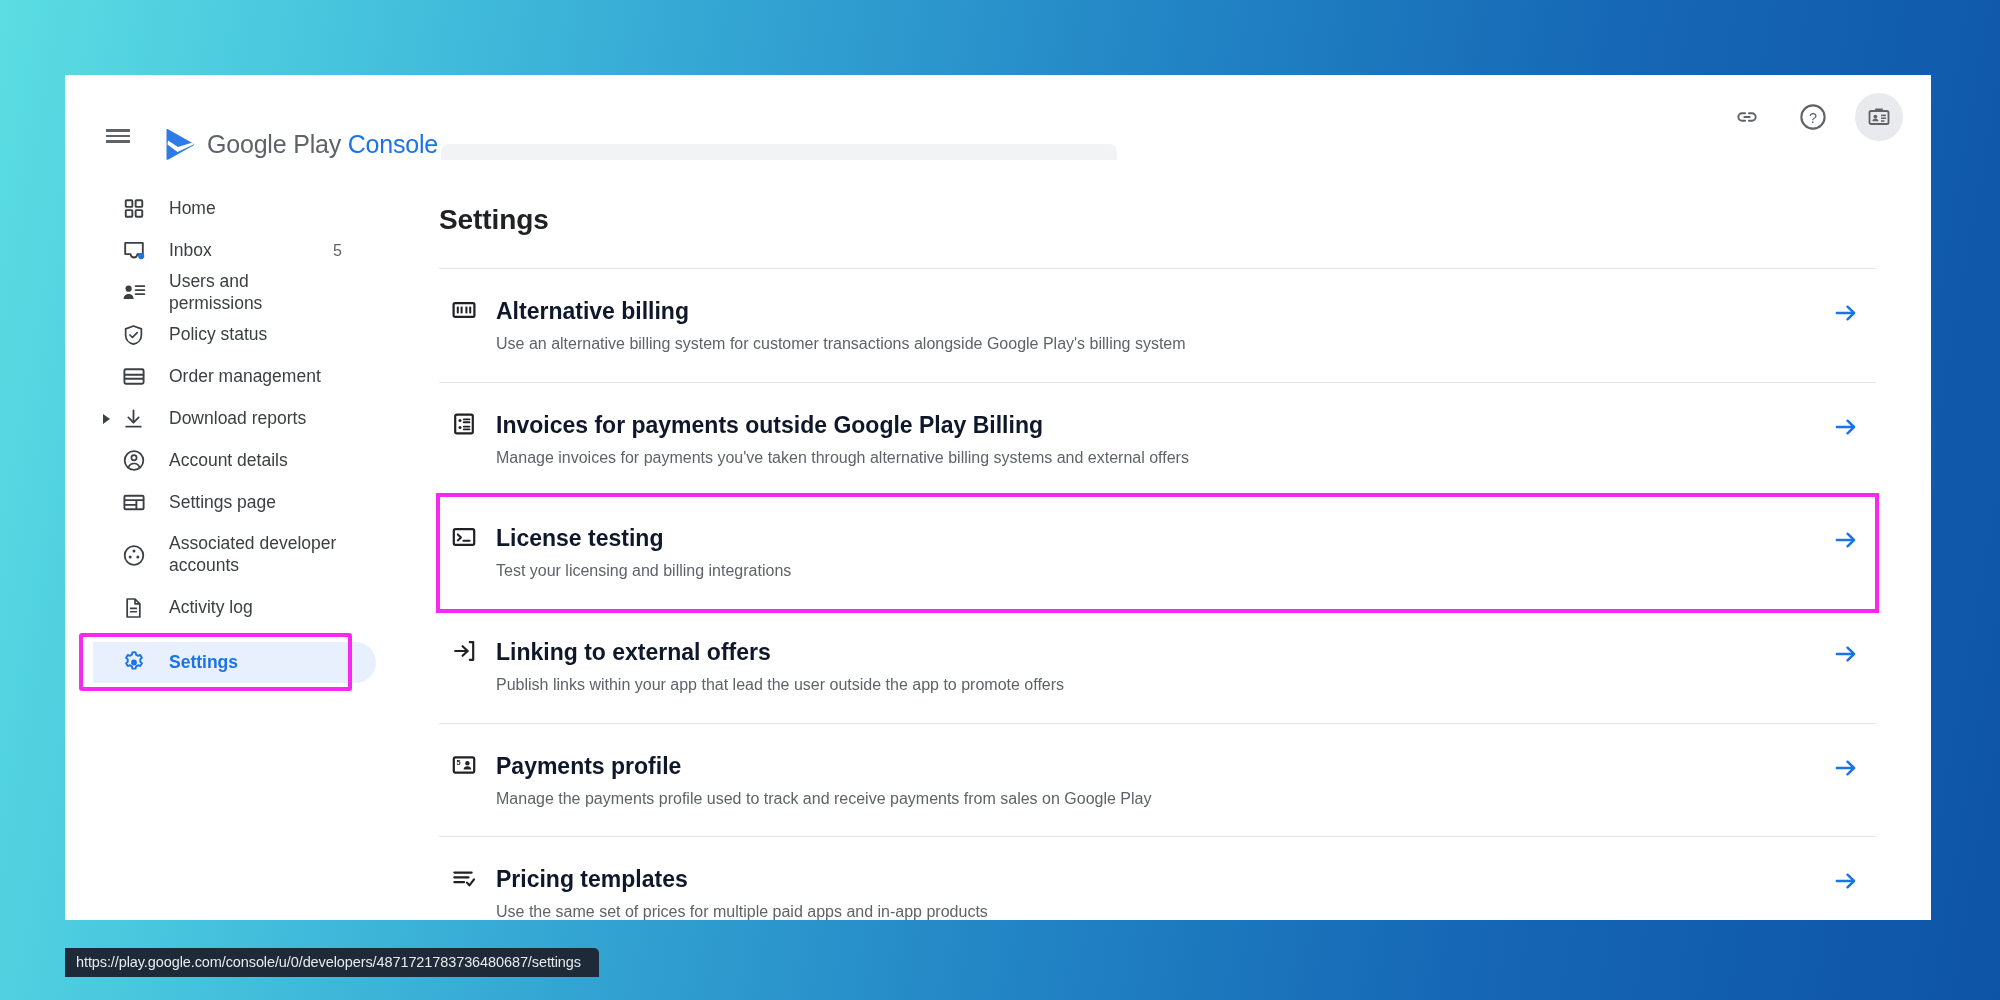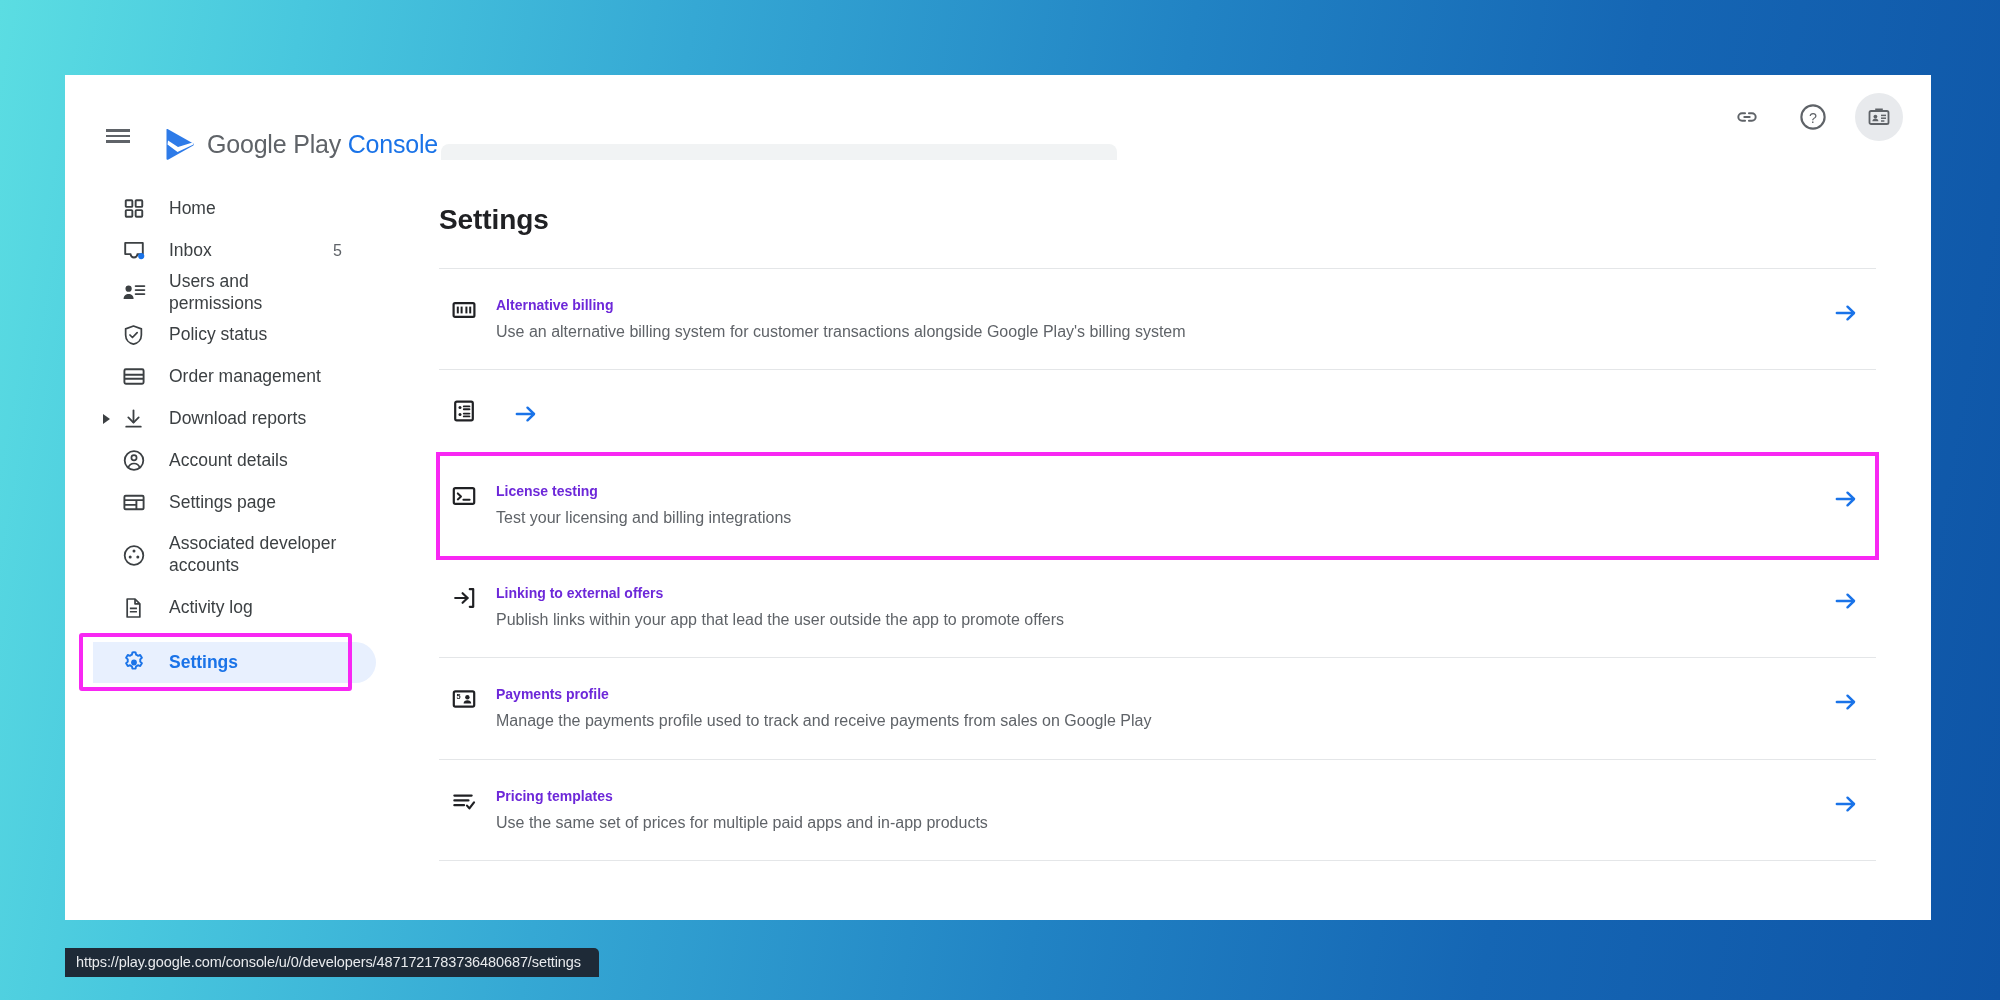--- a/index.html
+++ b/index.html
@@ -209,23 +209,23 @@
   .row-icon {
     width: 26px;
     min-width: 26px;
     margin: 2px 19px 0 12px;
     display: flex;
     align-items: center;
     justify-content: center;
   }
   .row-text { flex: 1; }
   .row-title {
-    font-size: 14px;
+    font-size: 23px;
     font-weight: 700;
-    color: #6d28d9;
+    color: #0f172a;
     line-height: 1.35;
   }
   .row-desc {
     font-size: 16px;
     color: #5F6368;
     margin-top: 6px;
     line-height: 1.35;
   }
   .row-arrow {
     width: 60px;
@@ -497,20 +497,24 @@
           <svg width="24" height="24" viewBox="0 0 24 24">
             <rect x="3.2" y="2.6" width="17.6" height="18.8" rx="1.6" fill="none" stroke="#202124" stroke-width="2.2"></rect>
             <circle cx="8" cy="8.4" r="1.5" fill="#202124"></circle>
             <circle cx="8" cy="15.4" r="1.5" fill="#202124"></circle>
             <line x1="11.8" y1="7.4" x2="17.4" y2="7.4" stroke="#202124" stroke-width="1.9" stroke-linecap="round"></line>
             <line x1="11.8" y1="10.2" x2="17.4" y2="10.2" stroke="#202124" stroke-width="1.9" stroke-linecap="round"></line>
             <line x1="11.8" y1="14.6" x2="17.4" y2="14.6" stroke="#202124" stroke-width="1.9" stroke-linecap="round"></line>
             <line x1="11.8" y1="17.4" x2="17.4" y2="17.4" stroke="#202124" stroke-width="1.9" stroke-linecap="round"></line>
           </svg>
         </span>
+        <div class="row-text">
+          <div class="row-title">Invoices for payments outside Google Play Billing</div>
+          <div class="row-desc">Manage invoices for payments you've taken through alternative billing systems and external offers</div>
+        </div>
         <span class="row-arrow">
           <svg width="26" height="26" viewBox="0 0 24 24">
             <line x1="3.6" y1="12" x2="19" y2="12" stroke="#1A73E8" stroke-width="2.3" stroke-linecap="round"></line>
             <path d="M13.4 6.2 L19.4 12 L13.4 17.8" fill="none" stroke="#1A73E8" stroke-width="2.3" stroke-linecap="round" stroke-linejoin="round"></path>
           </svg>
         </span>
       </div>
 
       <div class="settings-row highlighted">
         <span class="row-icon">

